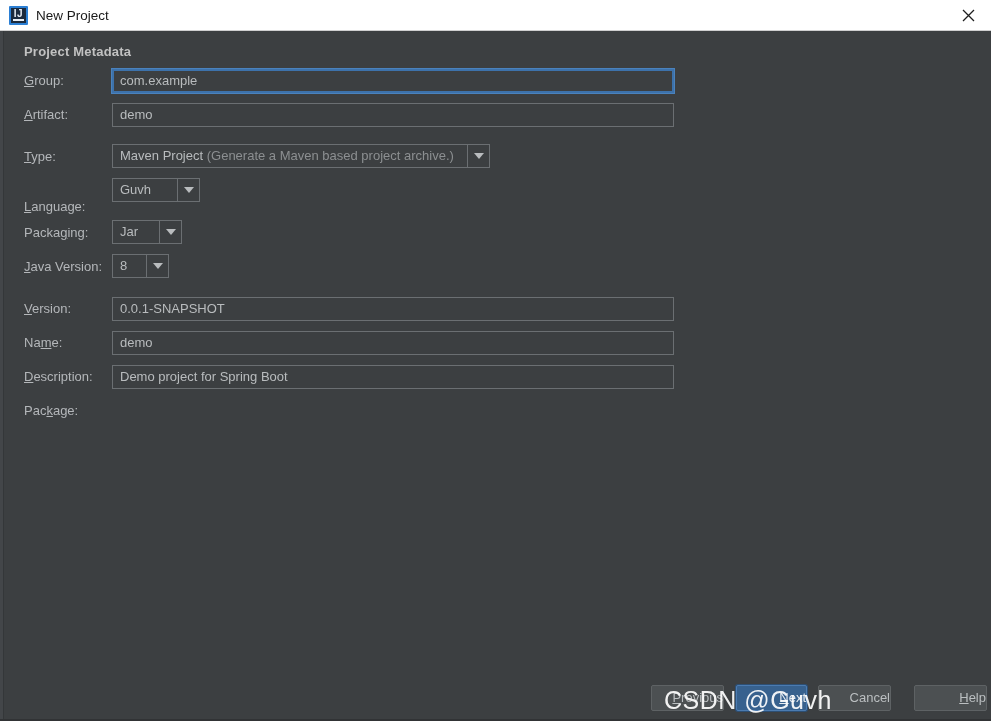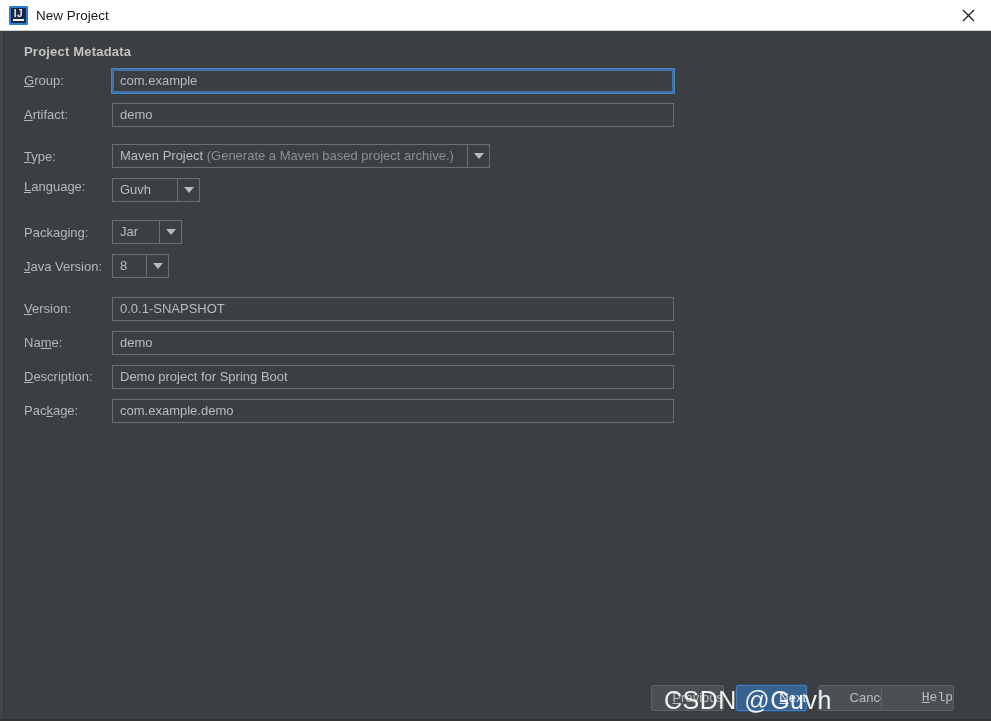--- a/index.html
+++ b/index.html
@@ -210,21 +210,21 @@
     <div class="textfield" style="left:112px; top:72px; width:562px;">demo</div>
 
     <div class="flabel" style="left:24px; top:118px;"><span></span><span class="mn">T</span><span>ype:</span></div>
     <div class="combo" style="left:112px; top:113px; width:378px;">
       <div class="combo-text"><span>Maven Project</span><span class="dim"> (Generate a Maven based project archive.)</span></div>
       <div class="combo-arrow">
           <span class="arrow-tri"></span>
         </div>
     </div>
 
-    <div class="flabel" style="left:24px; top:148px;"><span></span><span class="mn">L</span><span>anguage:</span></div>
+    <div class="flabel" style="left:24px; top:168px;"><span></span><span class="mn">L</span><span>anguage:</span></div>
     <div class="combo" style="left:112px; top:147px; width:88px;">
       <div class="combo-text">Guvh</div>
       <div class="combo-arrow">
           <span class="arrow-tri"></span>
         </div>
     </div>
 
     <div class="flabel" style="left:24px; top:194px;"><span>Packa</span><span class="mn">g</span><span>ing:</span></div>
     <div class="combo" style="left:112px; top:189px; width:70px;">
       <div class="combo-text">Jar</div>
@@ -244,25 +244,24 @@
     <div class="flabel" style="left:24px; top:270px;"><span></span><span class="mn">V</span><span>ersion:</span></div>
     <div class="textfield" style="left:112px; top:266px; width:562px;">0.0.1-SNAPSHOT</div>
 
     <div class="flabel" style="left:24px; top:304px;text-align:center;"><span>Na</span><span class="mn">m</span><span>e:</span></div>
     <div class="textfield" style="left:112px; top:300px; width:562px;">demo</div>
 
     <div class="flabel" style="left:24px; top:338px;"><span></span><span class="mn">D</span><span>escription:</span></div>
     <div class="textfield" style="left:112px; top:334px; width:562px;">Demo project for Spring Boot</div>
 
     <div class="flabel" style="left:24px; top:372px;"><span>Pac</span><span class="mn">k</span><span>age:</span></div>
-    <div class="textfield" style="left:112px; top:368px; width:562px;">com.example.demo</div>
 
     <div class="btn" style="left:651px; top:654px; width:73px;"><span></span><span class="mn">P</span><span>revious</span></div>
     <div class="btn primary" style="left:736px; top:654px; width:71px;"><span></span><span class="mn">N</span><span>ext</span></div>
     <div class="btn" style="left:818px; top:654px; width:73px;"><span>Cancel</span><span class="mn"></span><span></span></div>
-    <div class="btn" style="left:881px; top:654px; width:73px;font-family:Liberation Mono, monospace;"><span></span><span class="mn">H</span><span>elp</span></div>
+    <div class="btn" style="left:914px; top:654px; width:73px;"><span></span><span class="mn">H</span><span>elp</span></div>
 
     <div id="bottom-edge"></div>
   </div>
 
   <div id="watermark">CSDN @Guvh</div>
 
 </div>
 
 </body></html>

